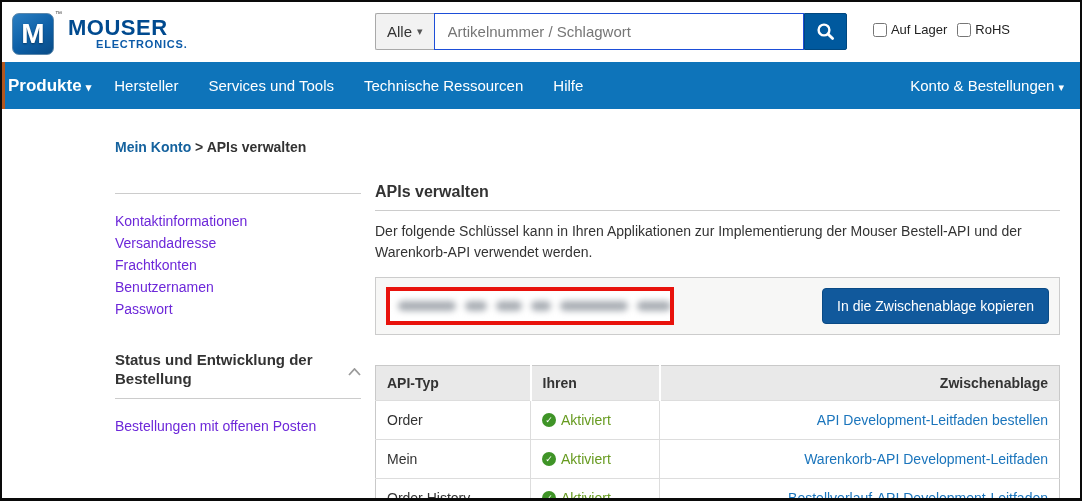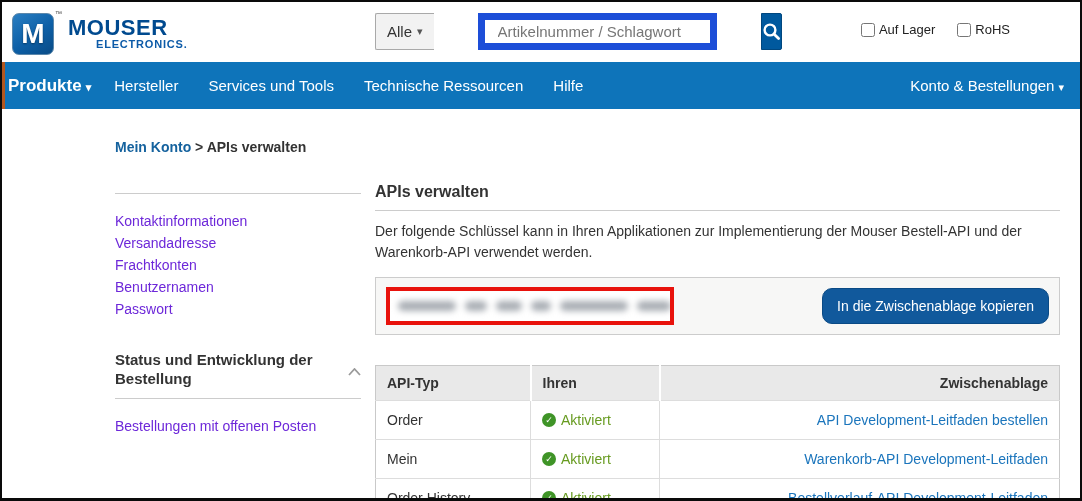--- a/index.html
+++ b/index.html
@@ -18,37 +18,37 @@
     background:linear-gradient(145deg,#2a7ec2 0%,#0d5fa6 55%,#094b86 100%);
     border:1px solid #5b87ab; color:#fff; font-weight:bold; font-size:28px;
     display:flex; align-items:center; justify-content:center;
     text-shadow:0 1px 2px rgba(0,0,0,.4);
   }
   .logo-tm { font-size:7px; color:#444; margin:0 6px 0 1px; }
   .logo-text { display:flex; flex-direction:column; margin-top:7px; }
   .logo-name { font-size:22px; font-weight:bold; color:#004a8f; letter-spacing:.5px; line-height:21px; }
   .logo-sub { font-size:11px; font-weight:bold; color:#0d5ba8; letter-spacing:.8px;padding-left:28px; }
 
-  .search-bar { position:absolute; left:373px; top:11px; height:37px; width:372px; display:flex;gap:44px; }
+  .search-bar { position:absolute; left:373px; top:11px; height:37px; width:472px; display:flex; }
   .search-cat {
     background:#f2f2f2; border:1px solid #a9a9a9; border-right:none;
     display:flex; align-items:center; gap:5px; padding:0 11px;
     font-size:15px; color:#333; cursor:pointer; border-radius:2px 0 0 2px;
   }
   .search-cat .caret { font-size:11px; color:#555; }
   .search-input {
-    flex:1; border:7px solid #1d4ed8; padding:0 13px; font-size:15px; color:#ef4444;
+    flex:1; border:1px solid #1d4ed8; padding:0 13px; font-size:15px; color:#ef4444;
     font-family:"Liberation Sans", sans-serif; outline:none;
   }
   .search-input::placeholder { color:#767676; }
   .search-btn {
     width:43px; background:#00599e; border:1px solid #00477f; cursor:pointer;
     display:flex; align-items:center; justify-content:center; border-radius:0 2px 2px 0;
   }
-  .filters { position:absolute; right:70px; top:20px; display:flex; gap:22px; }
+  .filters { position:absolute; right:70px; top:20px; display:flex; gap:10px; }
   .filter-item { display:flex; align-items:center; gap:4px; font-size:13px; color:#222; }
   .filter-item input { width:14px; height:14px; cursor:pointer; }
 
   
   .navbar {
     height:47px; background:#0e74ba; display:flex; align-items:center;
     color:#fff; position:relative; padding-left:3px;
   }
   .nav-accent { position:absolute; left:0; top:0; width:3px; height:100%; background:#b2571f; }
   .nav-item { padding:0 15px; font-size:15px; cursor:pointer; white-space:nowrap; }
@@ -86,21 +86,21 @@
     padding:9px 10px; display:flex; align-items:center; justify-content:space-between;
   }
   .key-redbox {
     border:4px solid #e8120c; background:#fff; width:288px; height:38px;
     display:flex; align-items:center; padding:0 8px; overflow:hidden;
   }
   .key-blur { display:flex; align-items:center; gap:9px; filter:blur(3px); }
   .key-blur span { display:inline-block; height:10px; border-radius:5px; background:#a9aeb4; }
   .kb1{width:58px}.kb2{width:22px}.kb3{width:26px}.kb4{width:20px;height:12px}.kb5{width:68px}.kb6{width:34px}
   .copy-btn {
-    background:#11599c; color:#fff; border:1px solid #0a4a85; border-radius:10px;
+    background:#11599c; color:#fff; border:1px solid #0a4a85; border-radius:4px;
     font-size:14px; padding:9px 14px; cursor:pointer; font-family:"Liberation Sans", sans-serif;
   }
 
   .api-table { width:100%; border-collapse:collapse; margin-top:30px; font-size:14px; color:#333; border:1px solid #c9c9c9; }
   .api-table th {
     background:#e9e9e9; font-weight:bold; text-align:left; padding:9px 11px;
     border-left:2px solid #fff; font-size:14px;
   }
   .api-table th:first-child { border-left:none; }
   .api-table th.right { text-align:right; }

